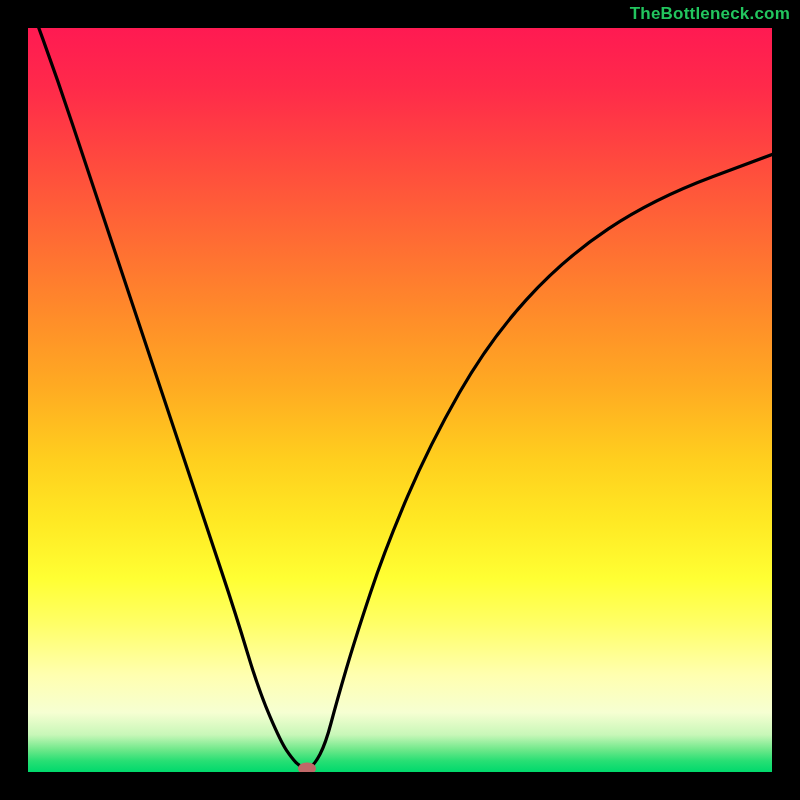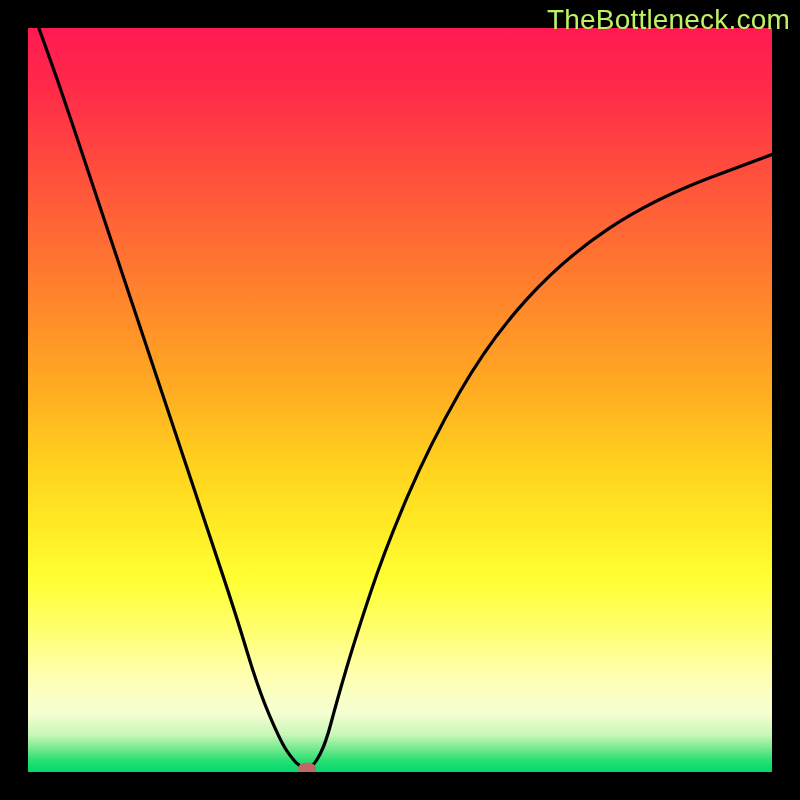--- a/index.html
+++ b/index.html
@@ -57,23 +57,23 @@
     width: 18px;
     height: 12px;
     border-radius: 50% / 55%;
     background: #c06868;
     transform: translate(-50%, -55%);
   }
   .watermark {
     position: absolute;
     top: 4px;
     right: 10px;
-    color: #bef264;
-    font-size: 28px;
-    font-weight: 400;
+    color: #22c55e;
+    font-size: 17px;
+    font-weight: 700;
     letter-spacing: 0.2px;
   }
 </style>
 </head>
 <body>
 
 <div class="frame">
   <div class="plot-area">
     <div class="gradient-bg"></div>
     <svg class="curve" viewBox="0 0 744 744" preserveAspectRatio="none">

